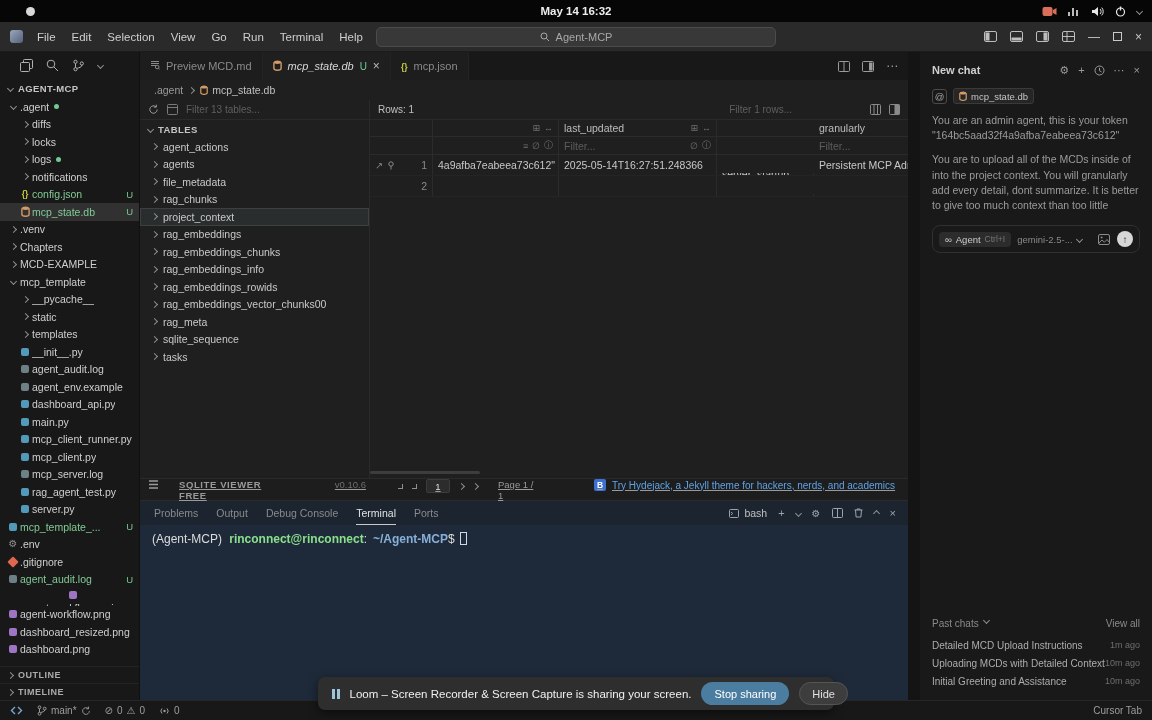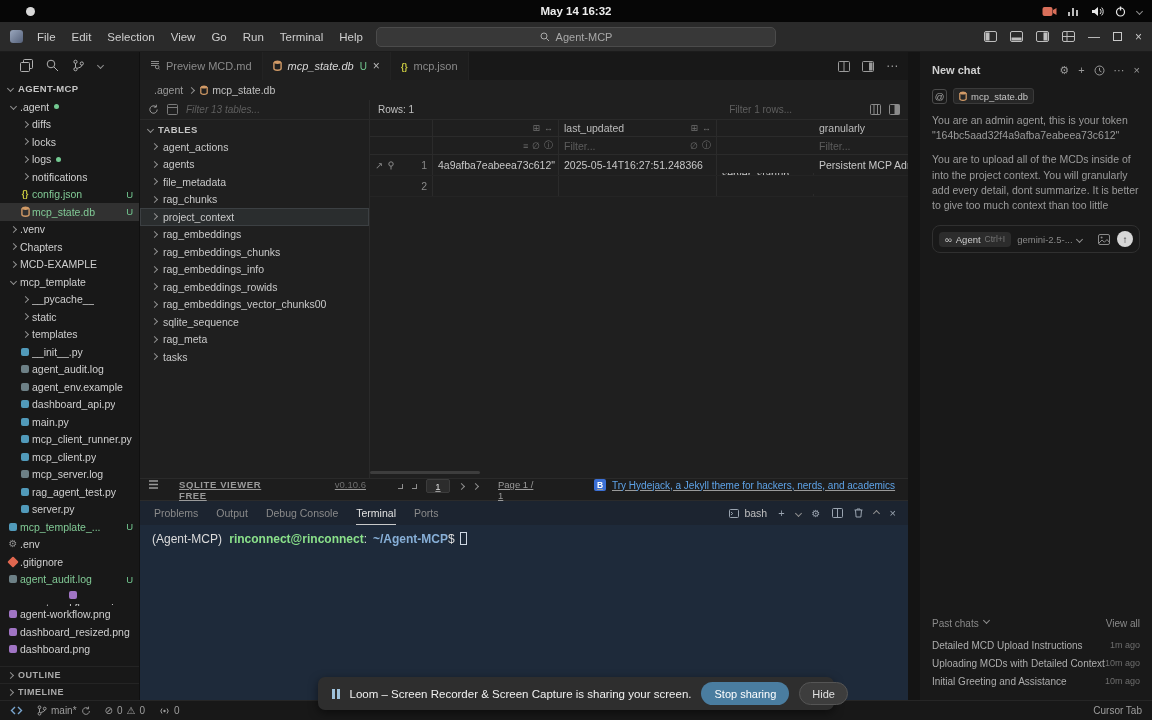--- a/index.html
+++ b/index.html
@@ -61,21 +61,21 @@
   .etab .ubadge{color:#73c991;font-size:10px;}
   .etab .close{display:none;color:#bbb;font-size:12px;}
   .etab .close.show{display:inline;}
   .tab-actions{margin-left:auto;display:flex;align-items:center;gap:12px;padding-right:10px;color:#9a9a9a;}
   .breadcrumb{height:20px;display:flex;align-items:center;gap:6px;padding-left:14px;font-size:10.5px;color:#9a9a9a;flex:0 0 20px;}
   .breadcrumb .file{color:#c0c0c0;display:flex;align-items:center;gap:4px;}
 
   
   .viewer{flex:1;display:flex;flex-direction:column;min-height:0;position:relative;}
   .v-toolbar{height:20px;display:flex;align-items:center;border-bottom:1px solid #2a2a2a;font-size:10px;color:#8f8f8f;flex:0 0 20px;}
-  .v-left{width:230px;flex:0 0 230px;display:flex;align-items:center;gap:8px;padding-left:8px;border-right:1px solid #2a2a2a;height:100%;font-style:italic;}
+  .v-left{width:230px;flex:0 0 230px;display:flex;align-items:center;gap:8px;padding-left:8px;border-right:1px solid #2a2a2a;height:100%;}
   .v-right{flex:1;display:flex;align-items:center;padding:0 8px;gap:8px;height:100%;min-width:0;}
   .rows-lbl{color:#c0c0c0;}
   .v-filter{color:#5f5f5f;}
   .v-right .v-filter.rowsf{margin-left:auto;margin-right:70px;}
   .v-body{flex:1;display:flex;min-height:0;}
   .tables-panel{width:230px;flex:0 0 230px;border-right:1px solid #2a2a2a;display:flex;flex-direction:column;}
   .tbl-head{height:18px;display:flex;align-items:center;gap:5px;padding-left:8px;font-size:9.5px;font-weight:700;letter-spacing:.4px;color:#c5c5c5;flex:0 0 18px;}
   .tbl-item{height:17.5px;display:flex;align-items:center;gap:6px;padding-left:12px;font-size:10.5px;color:#c9c9c9;cursor:default;}
   .tbl-item.selected{background:#2a2d2e;outline:1px solid #3c4043;outline-offset:-1px;}
 
@@ -665,26 +665,26 @@
                   <span class="lbl">rag_embeddings_rowids</span>
                 </div>
 
                 <div class="tbl-item">
                   <span class="chev r"></span>
                   <span class="lbl">rag_embeddings_vector_chunks00</span>
                 </div>
 
                 <div class="tbl-item">
                   <span class="chev r"></span>
+                  <span class="lbl">rag_meta</span>
+                </div>
+
+                <div class="tbl-item">
+                  <span class="chev r"></span>
                   <span class="lbl">sqlite_sequence</span>
-                </div>
-
-                <div class="tbl-item">
-                  <span class="chev r"></span>
-                  <span class="lbl">rag_meta</span>
                 </div>
 
                 <div class="tbl-item">
                   <span class="chev r"></span>
                   <span class="lbl">tasks</span>
                 </div>
               </div>
           </div>
           <div class="grid">
             <div class="g-head">

